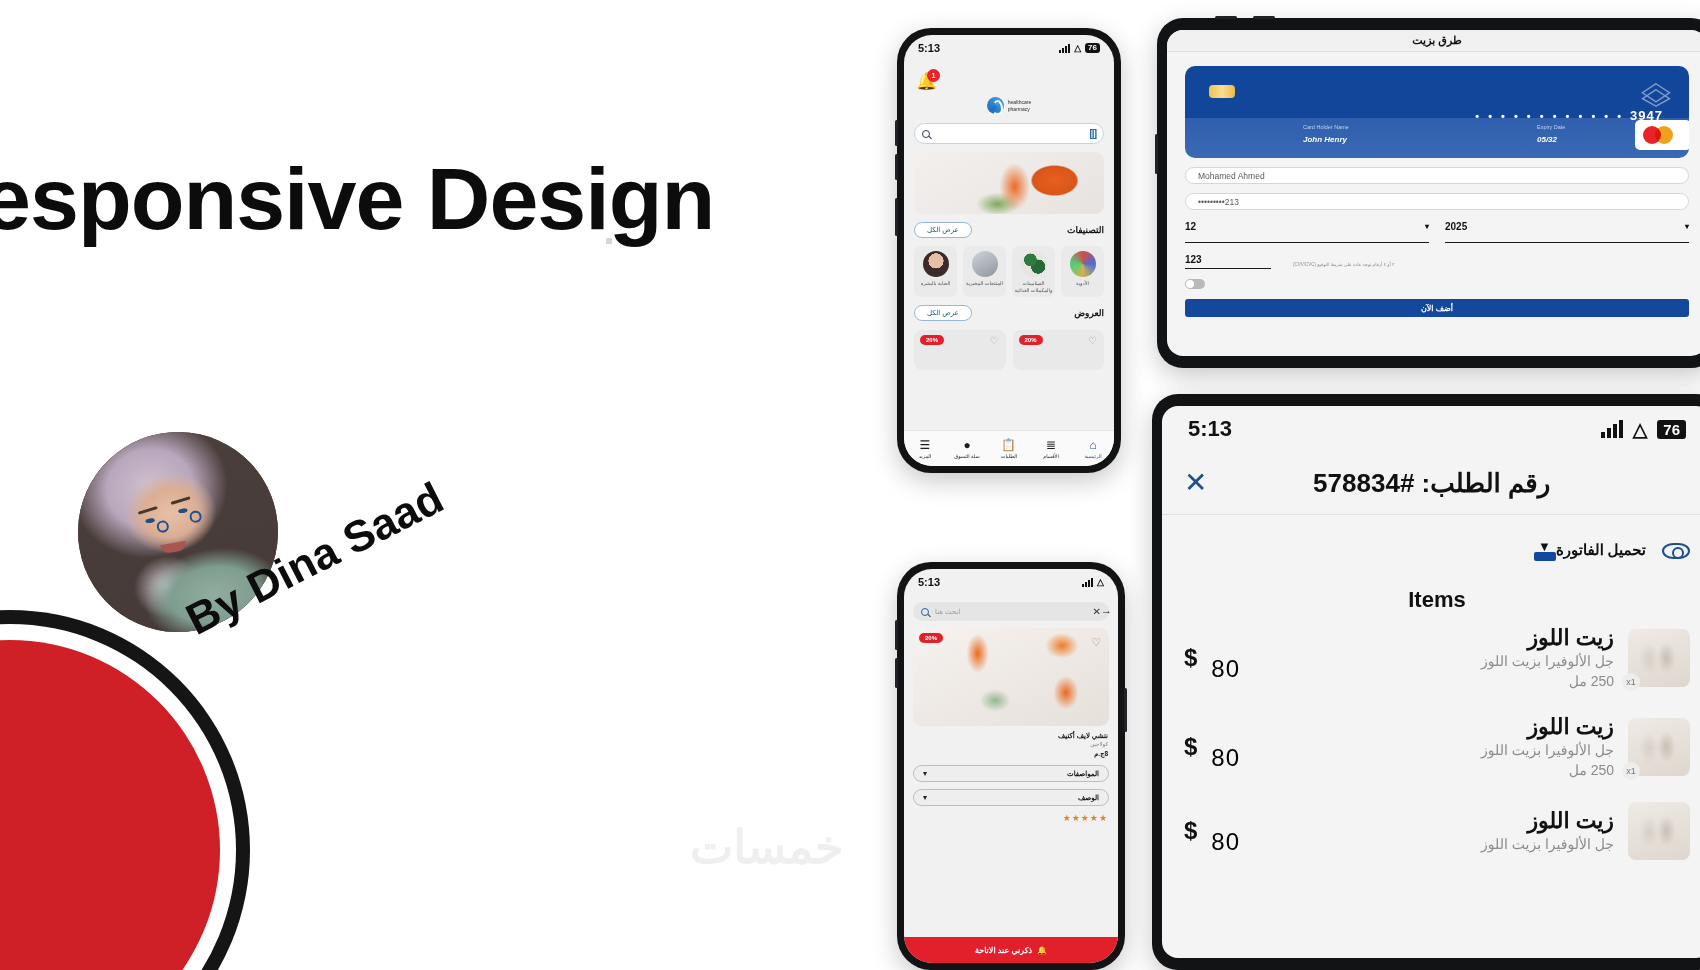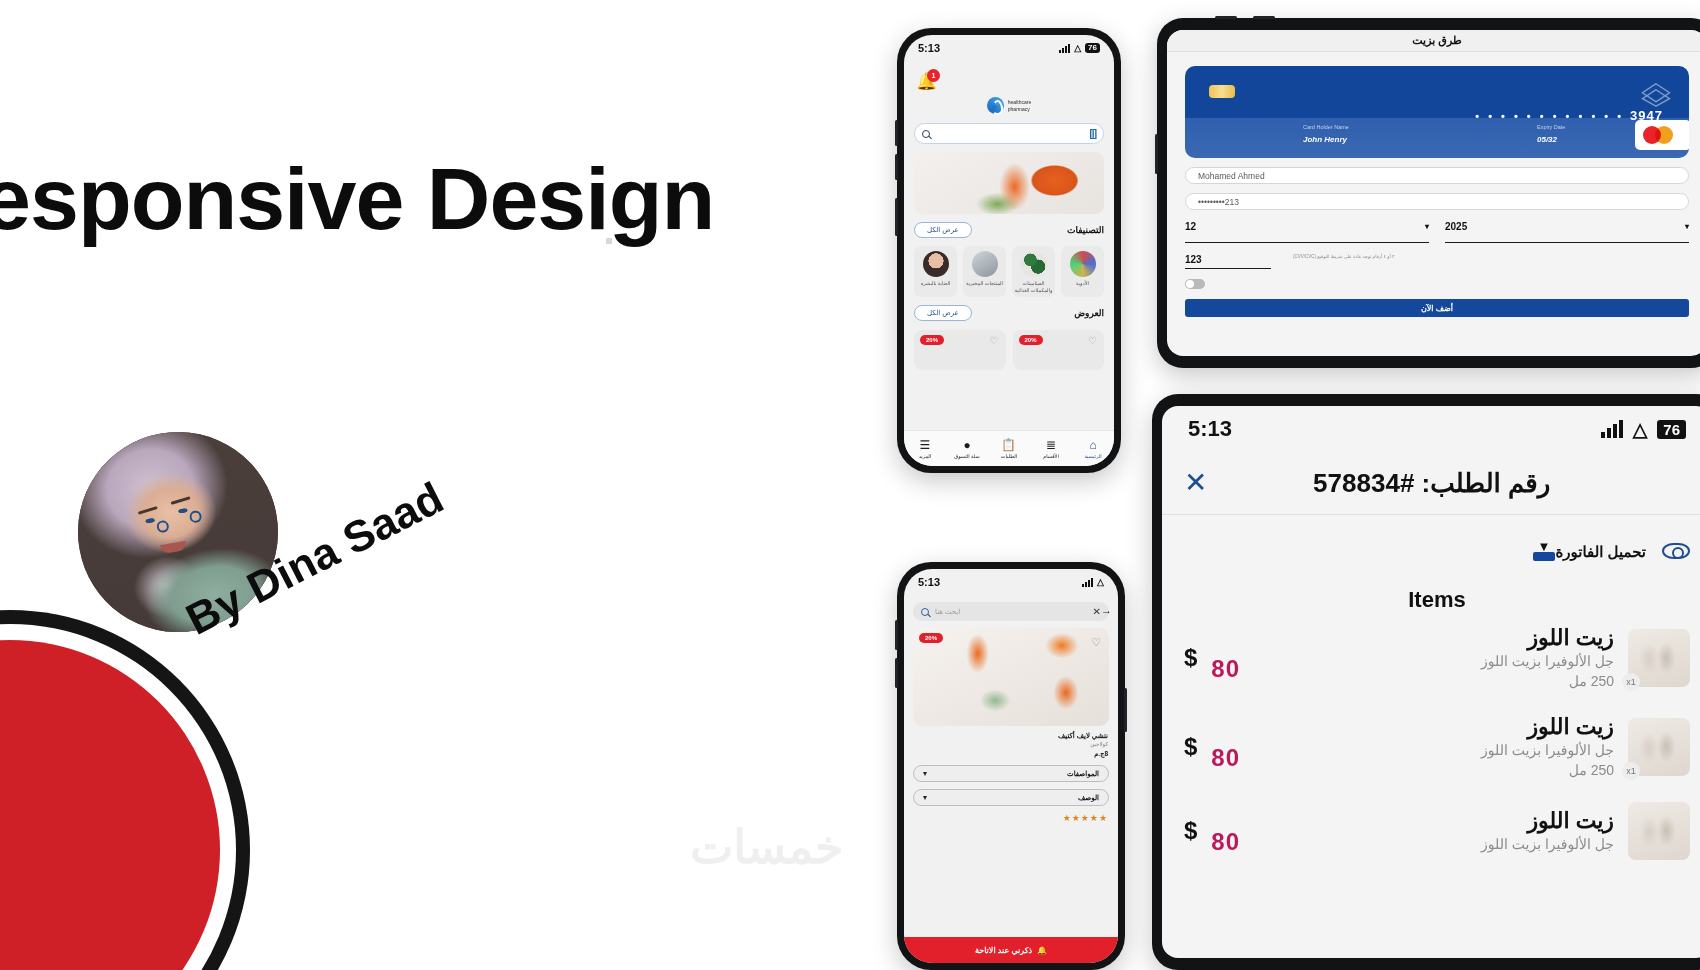--- a/index.html
+++ b/index.html
@@ -190,21 +190,21 @@
   .mc .c2 { left:20px; background:#f0a01e; mix-blend-mode:multiply; }
 
   .inp {
     margin:9px 18px 0; height:17px; border:1px solid #d6d6d6; border-radius:12px;
     background:#fff; display:flex; align-items:center; padding:0 12px;
     font-size:8.5px; color:#5a5a5a;
   }
   .two { display:flex; gap:16px; margin:11px 18px 0; }
   .sel { flex:1; border-bottom:1.6px solid #1b1b1b; display:flex; align-items:center;
          justify-content:space-between; padding-bottom:10px; font-size:10px; font-weight:bold; color:#111; }
-  .cvv-row { display:flex; align-items:flex-start; gap:22px; margin:11px 18px 0; }
+  .cvv-row { display:flex; align-items:flex-end; gap:22px; margin:11px 18px 0; }
   .cvv { width:86px; border-bottom:1.6px solid #1b1b1b; padding-bottom:3px; font-size:10px; font-weight:bold; color:#111; }
   .cvv-hint { font-size:4.5px; color:#8b8b8b; line-height:1.5; direction:rtl; text-align:right; }
   .toggle { margin:10px 18px 0; width:20px; height:10px; border-radius:6px; background:#b9b9b9; position:relative; }
   .toggle::after{content:"";position:absolute;left:1px;top:1px;width:8px;height:8px;border-radius:50%;background:#fff;}
   .btn-primary {
     margin:10px 18px 0; height:18px; border-radius:3px; background:#14489d;
     display:flex; align-items:center; justify-content:center;
     color:#fff; font-size:8px; font-weight:bold; direction:rtl;
   }
 
@@ -215,28 +215,28 @@
   .ord-title { flex:1; text-align:center; font-size:26px; font-weight:bold; color:#111; direction:rtl; margin-right:34px; }
   .ord-divider { height:1px; background:#e0e0e0; margin:0 0 0 0; }
   .ord-actions { display:flex; align-items:center; justify-content:flex-end; gap:16px; padding:26px 22px 0; }
   .btn-reviews {
     background:#df7326; color:#fff; border-radius:26px;
     padding:12px 28px; font-size:19px; font-weight:bold; direction:rtl;
   }
   .eye { width:28px; height:16px; position:relative; }
   .eye::before{content:"";position:absolute;inset:0;border:2px solid #1d4f8f;border-radius:50% 50% 50% 50%/60% 60% 60% 60%;}
   .eye::after{content:"";position:absolute;left:10px;top:4px;width:8px;height:8px;border-radius:50%;border:2px solid #1d4f8f;}
-  .dl-row { display:flex; align-items:flex-end; gap:0; margin-left:auto; }
+  .dl-row { display:flex; align-items:flex-start; gap:0; margin-left:auto;font-family:Liberation Serif, serif; }
   .dl-lbl { font-size:15px; font-weight:bold; color:#111; direction:rtl; }
   .dl-ic { width:22px; height:20px; position:relative; }
   .dl-ic::before{content:"";position:absolute;left:0;bottom:0;width:22px;height:9px;background:#14489d;border-radius:2px;}
   .dl-ic::after{content:"▼";position:absolute;left:4px;top:-2px;font-size:13px;color:#111;}
   .items-title { text-align:center; font-size:22px; font-weight:bold; color:#111; margin-top:26px; }
   .item-row { display:flex; align-items:center; padding:12px 22px 10px; gap:14px; }
-  .item-price { font-size:24px; font-weight:bold; color:#be185d; letter-spacing:1px;margin-top:22px; }
+  .item-price { font-size:24px; font-weight:normal; color:#000000; letter-spacing:1px;margin-top:22px; }
   .item-cur { font-size:24px; font-weight:bold; color:#111; }
   .item-txt { flex:1; text-align:right; direction:rtl; }
   .item-name { font-size:22px; font-weight:bold; color:#111; }
   .item-desc { font-size:14px; color:#8b8b8b; line-height:1.45; }
   .item-thumb {
     width:62px; height:58px; border-radius:8px; flex:none; position:relative;
     background:
       radial-gradient(ellipse 14px 22px at 34% 52%, #d8cfc6 0%, rgba(216,207,198,0) 72%),
       radial-gradient(ellipse 13px 22px at 62% 50%, #c9bfb4 0%, rgba(201,191,180,0) 72%),
       linear-gradient(160deg,#efeae5,#ded7cf);

